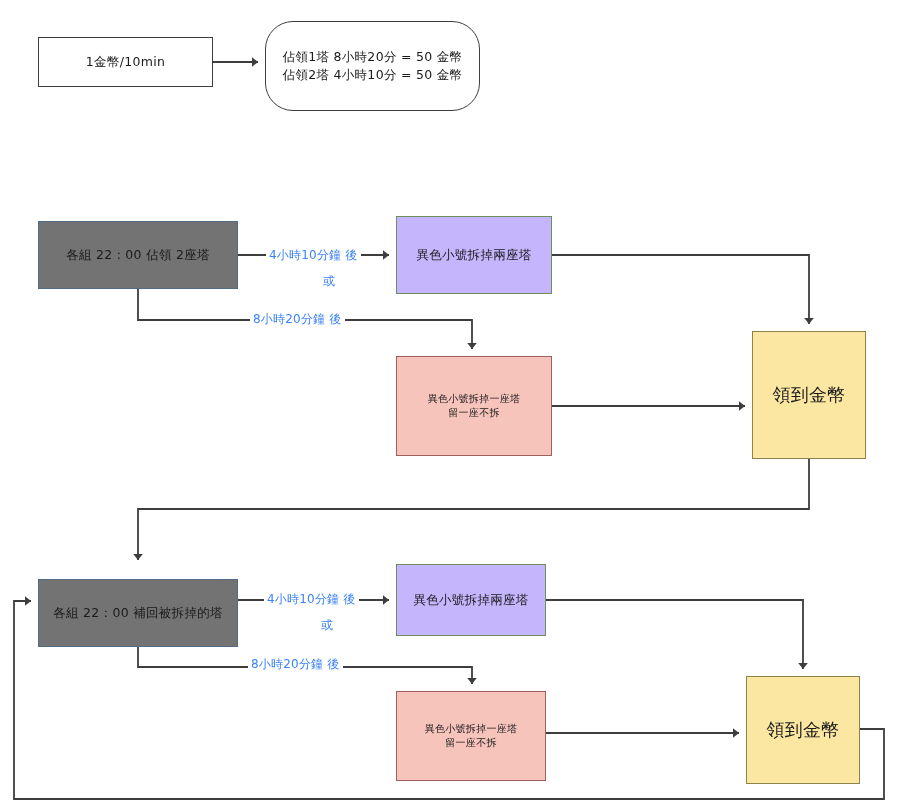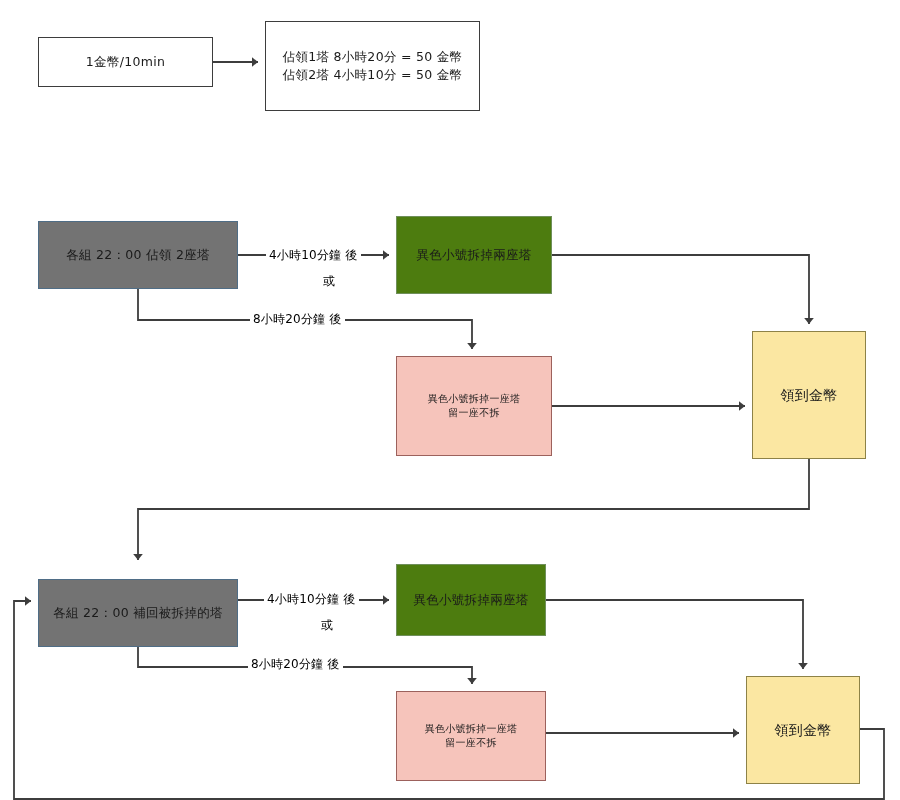--- a/index.html
+++ b/index.html
@@ -37,38 +37,38 @@
     background: #ffffff;
     border: 1.6px solid #3d3d3d;
     font-size: 12.5px;
   }
   .node.blue {
     background: #737373;
     border: 1.6px solid #4f6d86;
     font-size: 12.5px;
   }
   .node.green {
-    background: #4d7c0f;
+    background: #c4b5fd;
     border: 1.6px solid #6f8f5a;
     font-size: 12.5px;
   }
   .node.pink {
     background: #f6c4bb;
     border: 1.6px solid #9c615c;
     font-size: 10px;
   }
   .node.yellow {
     background: #fbe7a2;
     border: 1.6px solid #8d8247;
-    font-size: 14px;
+    font-size: 18px;
   }
   .edge-label {
     position: absolute;
     font-size: 12px;
-    color: #000000;
+    color: #3b82f6;
     background: #ffffff;
     padding: 0 3px;
     white-space: nowrap;
     letter-spacing: 0.2px;
   }
   svg.wires {
     position: absolute;
     left: 0;
     top: 0;
     width: 900px;
@@ -104,21 +104,21 @@
       <polygon points="739,390.2 745,395 739,399.8" fill="#3d3d3d" stroke="none"></polygon>
       <polygon points="133.2,543 138,549 142.8,543" fill="#3d3d3d" stroke="none"></polygon>
       <polygon points="383,584.2 389,589 383,593.8" fill="#3d3d3d" stroke="none"></polygon>
       <polygon points="467.2,667 472,673 476.8,667" fill="#3d3d3d" stroke="none"></polygon>
       <polygon points="798.2,652 803,658 807.8,652" fill="#3d3d3d" stroke="none"></polygon>
       <polygon points="733,717.2 739,722 733,726.8" fill="#3d3d3d" stroke="none"></polygon>
       <polygon points="25,585.2 31,590 25,594.8" fill="#3d3d3d" stroke="none"></polygon>
     </svg>
   <div id="node-layer">
       <div class="node plain" style="left: 38px; top: 26px; width: 175px; height: 50px;">1金幣/10min</div>
-      <div class="node plain" style="left: 265px; top: 10px; width: 215px; height: 90px;">佔領1塔 8小時20分 = 50 金幣
+      <div class="node plain" style="left: 265px; top: 10px; width: 215px; height: 90px; border-radius: 28px;">佔領1塔 8小時20分 = 50 金幣
 佔領2塔 4小時10分 = 50 金幣</div>
       <div class="node blue" style="left: 38px; top: 210px; width: 200px; height: 68px;">各組 22：00 佔領 2座塔</div>
       <div class="node green" style="left: 396px; top: 205px; width: 156px; height: 78px;">異色小號拆掉兩座塔</div>
       <div class="node pink" style="left: 396px; top: 345px; width: 156px; height: 100px;">異色小號拆掉一座塔
 留一座不拆</div>
       <div class="node yellow" style="left: 752px; top: 320px; width: 114px; height: 128px;">領到金幣</div>
       <div class="node blue" style="left: 38px; top: 556px; width: 200px; height: 68px; margin-top: 12px;">各組 22：00 補回被拆掉的塔</div>
       <div class="node green" style="left: 396px; top: 553px; width: 150px; height: 72px;">異色小號拆掉兩座塔</div>
       <div class="node pink" style="left: 396px; top: 680px; width: 150px; height: 90px;">異色小號拆掉一座塔
 留一座不拆</div>

